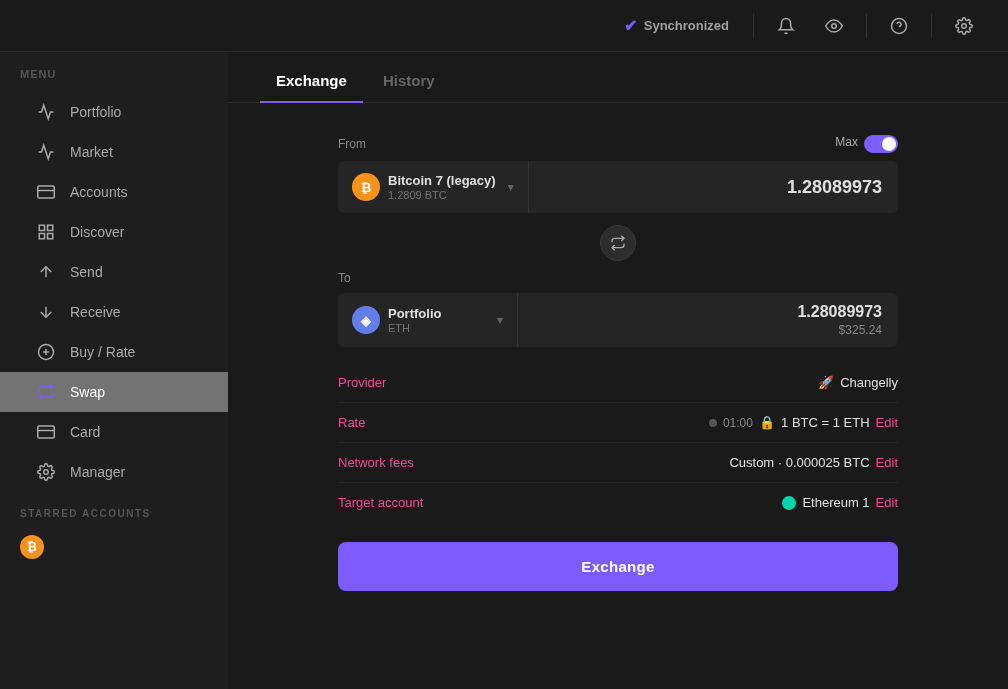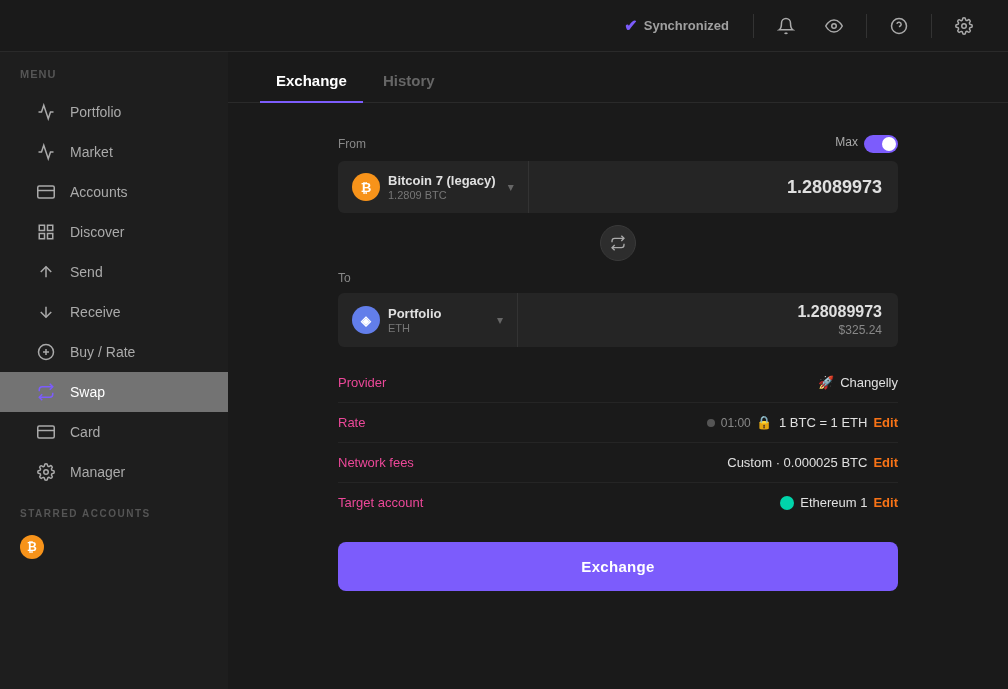--- a/index.html
+++ b/index.html
@@ -320,24 +320,24 @@
     .info-row:last-child { border-bottom: none; }
     .info-row-label { color: #ec4899; }
     .info-row-value {
       display: flex;
       align-items: center;
       gap: 6px;
       color: #e0e0e0;
       font-weight: 500;
     }
     .edit-link {
-      color: #f97316;
+      color: #ec4899;
       font-size: 13px;
       cursor: pointer;
-      font-weight: 700;
+      font-weight: 400;
     }
     .rate-dot {
       width: 8px;
       height: 8px;
       border-radius: 50%;
       background: #555;
       display: inline-block;
     }
     .rate-time { color: #888; font-size: 12px; }
     .target-account-dot {

